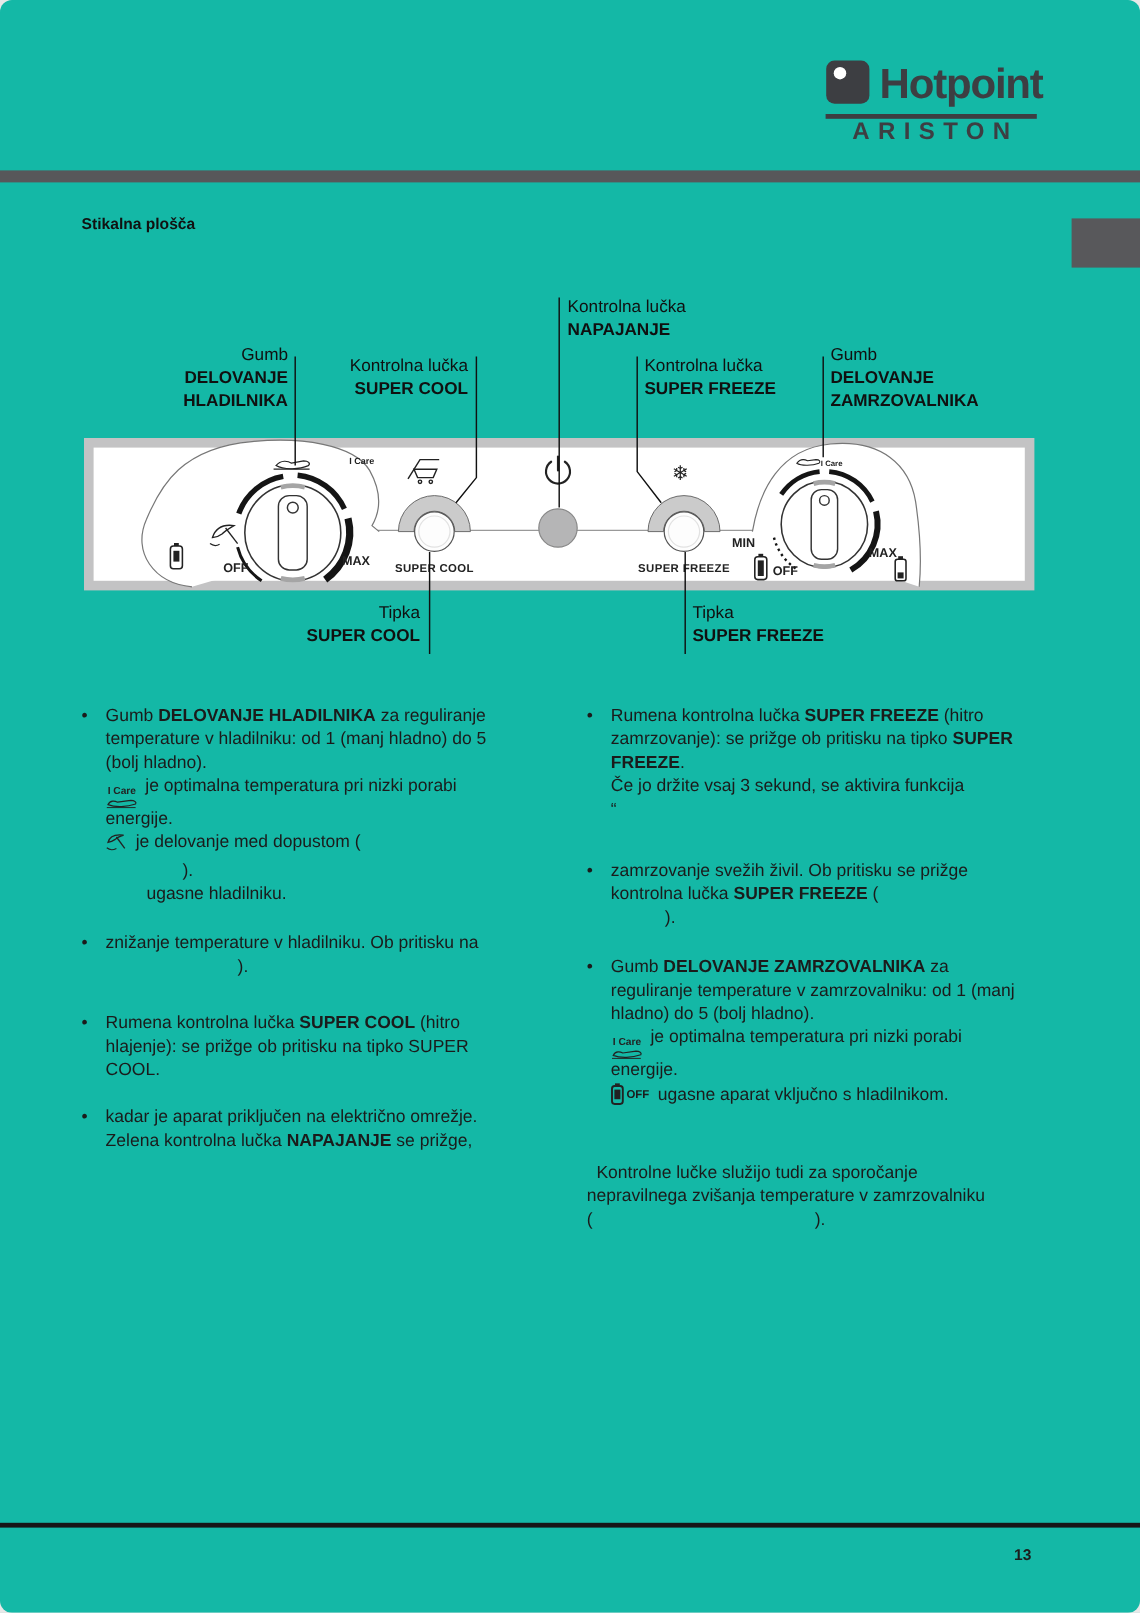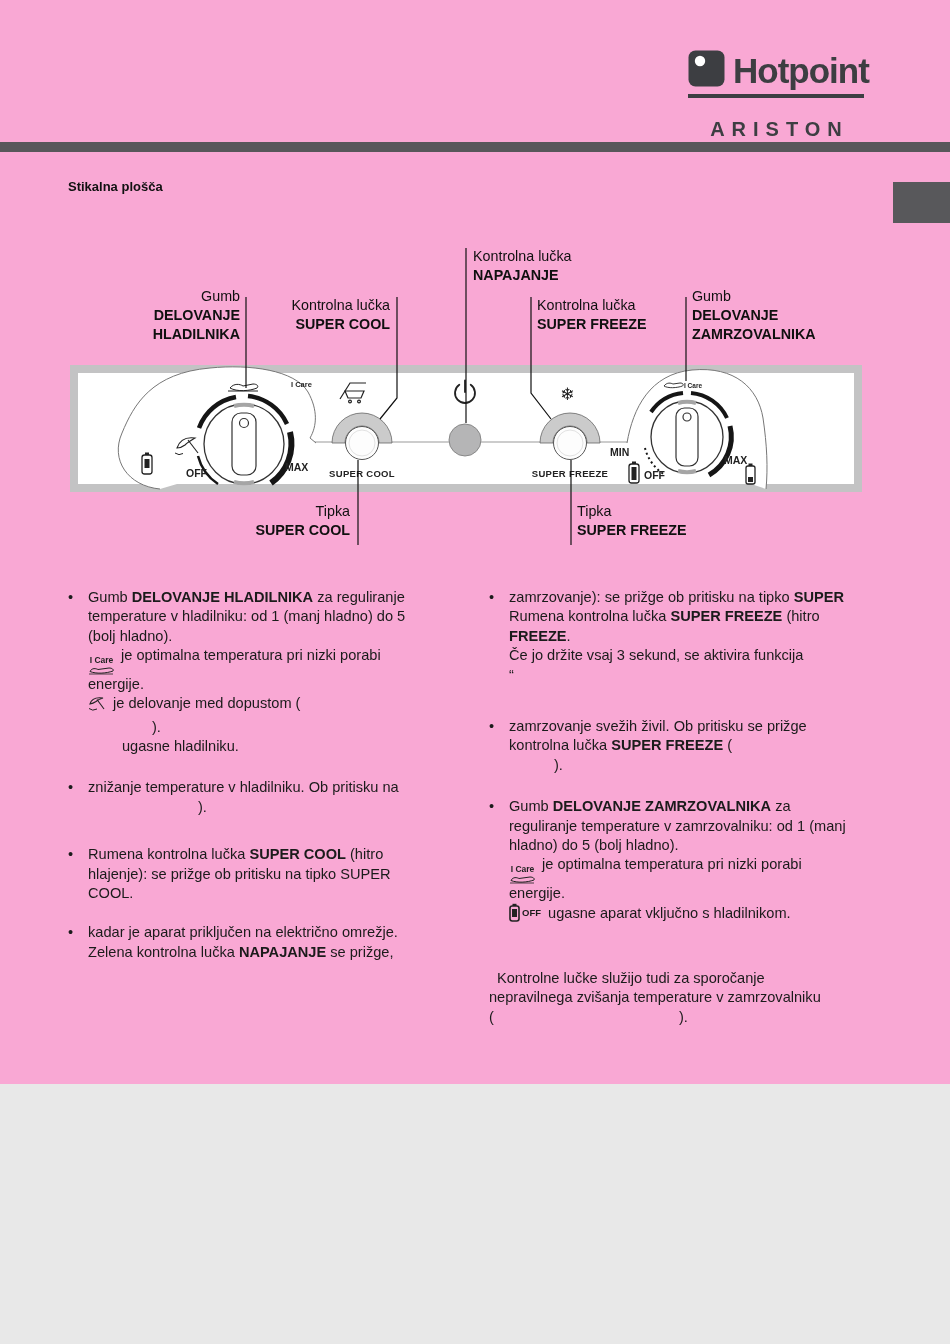--- a/index.html
+++ b/index.html
@@ -1,26 +1,26 @@
 <!DOCTYPE html>
 <html><head>
 <meta charset="utf-8">
 <style>
   html,body{margin:0;padding:0;background:#e8e8e8;}
   *{box-sizing:border-box;}
-  #page{position:relative;width:950px;height:1084px;background:#f9a8d4;margin:0 auto;
-        font-family:"Liberation Sans","DejaVu Sans",sans-serif;color:#1c1c1c;overflow:hidden;}
+  #page{position:relative;width:950px;height:1344px;background:#14b8a6;margin:0 auto;
+        font-family:"Liberation Sans","DejaVu Sans",sans-serif;color:#1c1c1c;overflow:hidden;border-radius:10px;}
   .abs{position:absolute;}
 
   
   #logo{left:688px;top:50px;width:176px;}
   #logo-row{display:flex;align-items:center;gap:8px;}
   #logo-name{font-size:35px;font-weight:bold;color:#3d3e42;letter-spacing:-1px;}
   #logo-rule{height:4px;background:#3d3e42;margin-top:3px;}
-  #logo-sub{text-align:center;font-size:20px;font-weight:bold;color:#3d3e42;letter-spacing:7px;margin-top:20px;padding-left:7px;}
+  #logo-sub{text-align:center;font-size:20px;font-weight:bold;color:#3d3e42;letter-spacing:7px;margin-top:0;padding-left:7px;}
   #topbar{left:0;top:142px;width:950px;height:10px;background:#57575a;}
   #side-tab{left:893px;top:182px;width:57px;height:41px;background:#58585b;}
   #page-title{left:68px;top:179px;font-size:13px;font-weight:bold;color:#111;}
   #page-num{left:845px;top:1288px;font-size:13px;font-weight:bold;}
   #bottom-rule{left:0;top:1269px;width:950px;height:4px;background:#161616;}
 
   
   .lbl{position:absolute;font-size:14.3px;line-height:19px;color:#101010;}
   .lbl .b{font-weight:bold;}
   .lbl.r{text-align:right;}
@@ -260,22 +260,22 @@
         <div class="pbody">
           <div class="line"><span>kadar je aparat priključen na električno omrežje.</span></div>
           <div class="line"><span>Zelena kontrolna lučka </span><span class="b">NAPAJANJE</span><span> se prižge,</span></div>
         </div>
       </div>
     </div>
   <div class="col" id="right-col">
       <div class="para">
         <span class="dot">•</span>
         <div class="pbody">
+          <div class="line"><span>Rumena kontrolna lučka </span><span class="b">SUPER FREEZE</span><span> (hitro</span></div>
           <div class="line"><span>zamrzovanje): se prižge ob pritisku na tipko </span><span class="b">SUPER</span></div>
-          <div class="line"><span>Rumena kontrolna lučka </span><span class="b">SUPER FREEZE</span><span> (hitro</span></div>
           <div class="line"><span class="b">FREEZE</span><span>.</span></div>
           <div class="line"><span>Če jo držite vsaj 3 sekund, se aktivira funkcija</span></div>
           <div class="line"><span>“</span></div>
         </div>
       </div>
       <div class="para">
         <span class="dot">•</span>
         <div class="pbody">
           <div class="line"><span>zamrzovanje svežih živil. Ob pritisku se prižge</span></div>
           <div class="line"><span>kontrolna lučka </span><span class="b">SUPER FREEZE</span><span> (</span></div>

